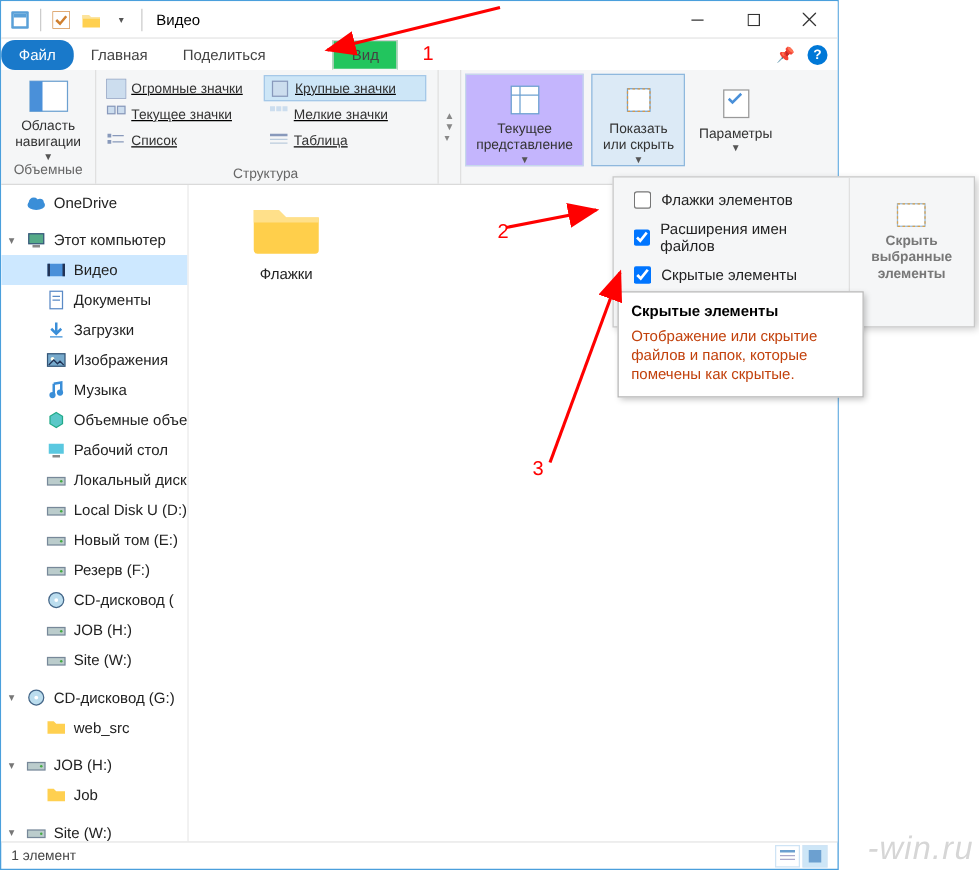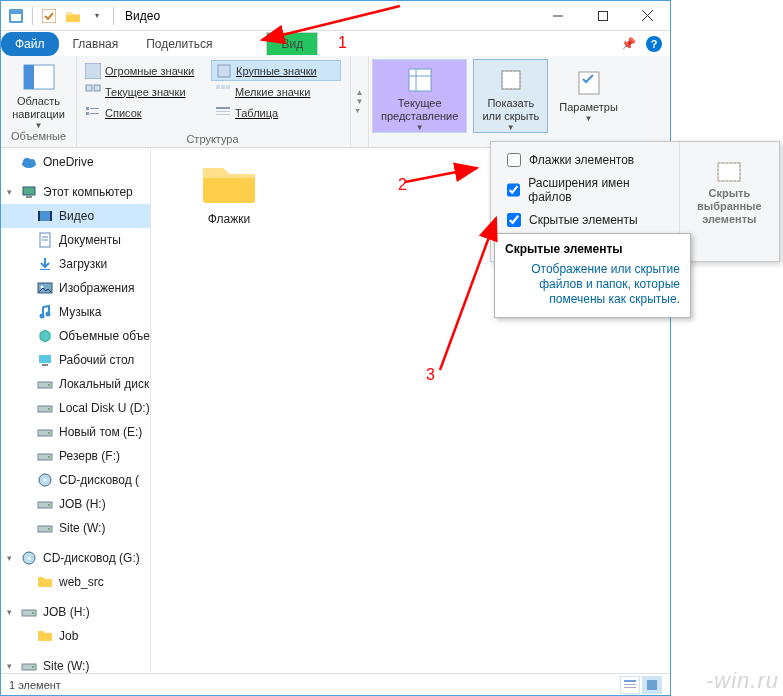--- a/index.html
+++ b/index.html
@@ -64,26 +64,26 @@
   .flyout-body { display: flex; }
   .flyout-checks { padding: 8px 10px 6px 12px; }
   .flyout-checks label { display: flex; align-items: center; font-size: 12px; margin-bottom: 6px; color: #222; }
   .flyout-checks input { margin-right: 8px; width: 14px; height: 14px; }
   .flyout-right { border-left: 1px solid #e0e0e0; width: 105px; display: flex; flex-direction: column; align-items: center; justify-content: center; padding: 4px; font-weight: bold; }
   .flyout-title { text-align: center; font-size: 11px; color: #555; padding: 3px 0 4px; }
 
   
   .tooltip { position: absolute; left: 494px; top: 233px; width: 197px; background: #fff; border: 1px solid #b6b6b6; box-shadow: 2px 2px 5px rgba(0,0,0,0.25); padding: 8px 10px 10px; z-index: 6; font-size: 12px; }
   .tooltip-title { font-weight: bold; margin-bottom: 6px; color: #000; }
-  .tooltip-body { color: #0369a1; line-height: 15px; text-align: right; }
+  .tooltip-body { color: #c2410c; line-height: 15px; }
 
   
   .overlay { position: absolute; inset: 0; pointer-events: none; z-index: 10; }
 
-  .watermark { position: absolute; right: 4px; bottom: 2px; font-size: 22px; color: #d6d6d6; font-style: italic; letter-spacing: 1px; z-index: 0; }
+  .watermark { position: absolute; right: 4px; bottom: 2px; font-size: 26px; color: #d6d6d6; font-style: italic; letter-spacing: 1px; z-index: 0; }
 
   
   .c-folder { fill: #ffd050; }
 </style>
 </head>
 <body>
 
 <div class="window">
 
   <div class="titlebar">

